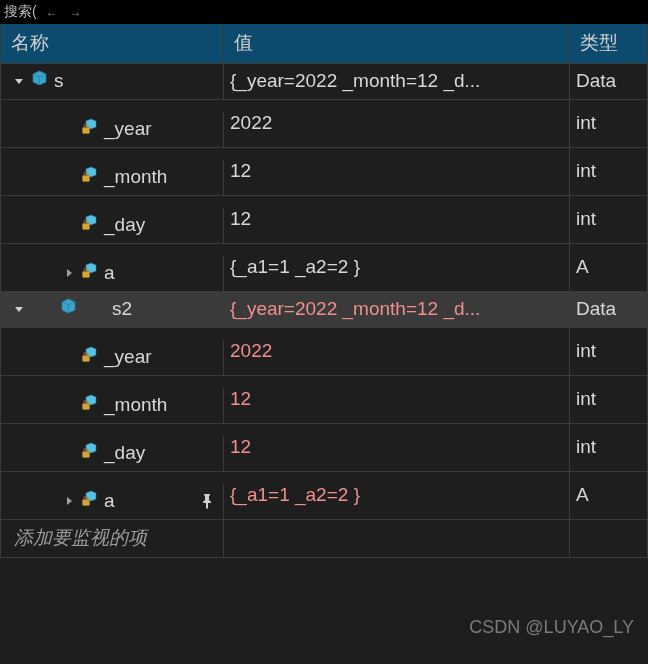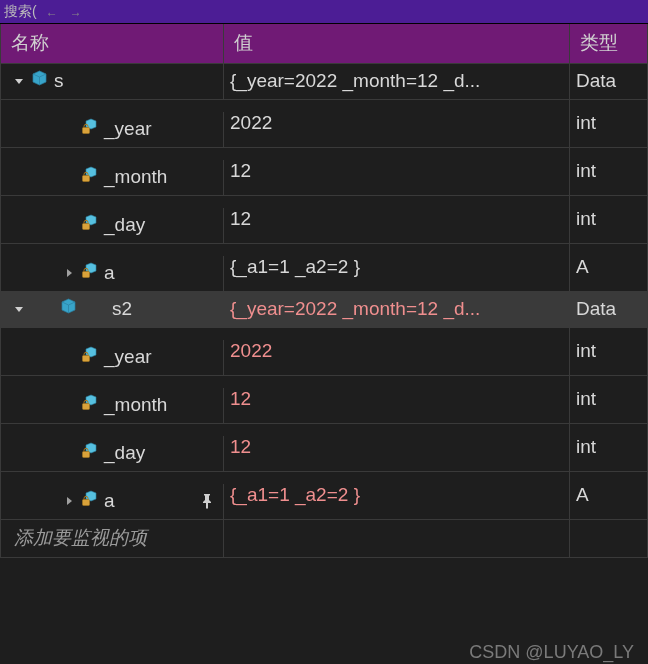--- a/index.html
+++ b/index.html
@@ -12,21 +12,21 @@
     color: #d8d8d8;
     overflow: hidden;
   }
   .root {
     width: 648px; height: 664px;
     position: relative;
     background: #1e1e1e;
   }
   .toolbar {
     height: 24px;
-    background: #4c1d95;
+    background: #000000;
     border-bottom: 1px solid #000;
     display: flex;
     align-items: center;
     color: #bbb;
     font-size: 14px;
     padding: 0 4px;
     gap: 6px;
     overflow: hidden;
   }
   .toolbar .tb-text { white-space: nowrap; overflow: hidden; }
@@ -35,21 +35,21 @@
     display: flex; align-items: center; justify-content: center;
     color: #888;
     font-size: 12px;
   }
   .grid {
     display: grid;
     grid-template-columns: 223px 346px 1fr;
     border-left: 1px solid #3a3a3a;
   }
   .hdr {
-    background: #701a75;
+    background: #0c4a6e;
     color: #d0d0d0;
     padding: 6px 10px 7px 10px;
     border-right: 1px solid #3a3a3a;
     border-bottom: 1px solid #3a3a3a;
     font-size: 19px;
   }
   .row {
     display: contents;
   }
   .cell {
@@ -86,21 +86,21 @@
   .indent-1 { padding-left: 62px; margin-top: 12px; }
   .pin {
     margin-left: auto;
     width: 18px; height: 18px;
     color: #cfcfcf;
     flex: 0 0 18px;
   }
   .watermark {
     position: absolute;
     right: 14px;
-    bottom: 1px;
+    bottom: 26px;
     color: #7a7a7a;
     font-size: 18px;
     font-family: "Segoe UI", sans-serif;
     pointer-events: none;
   }
 </style>
 </head>
 <body>
 
 <div class="root">

